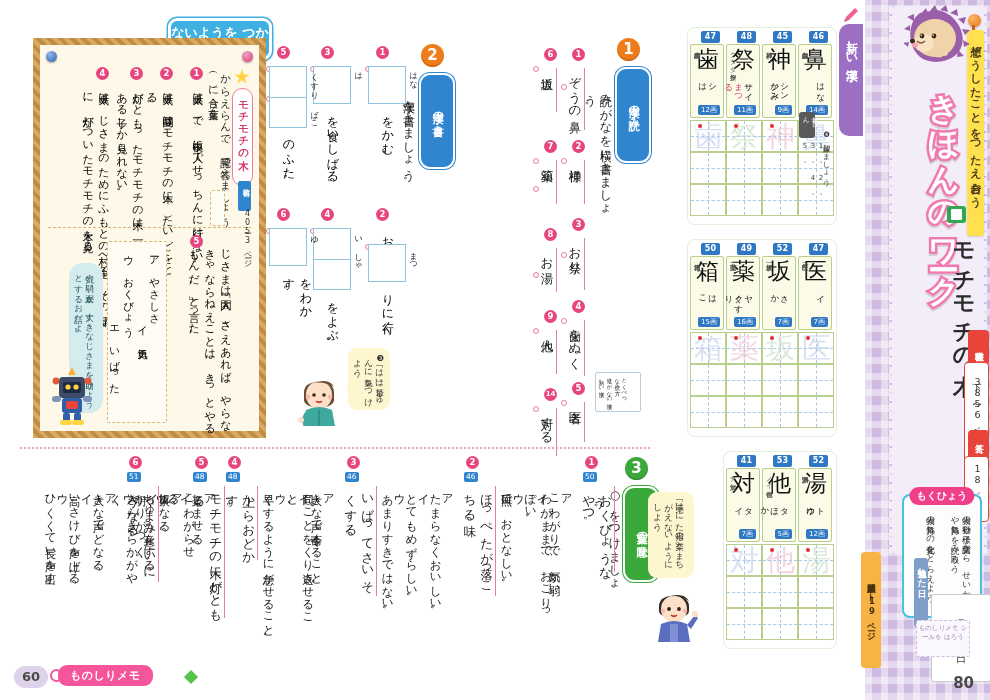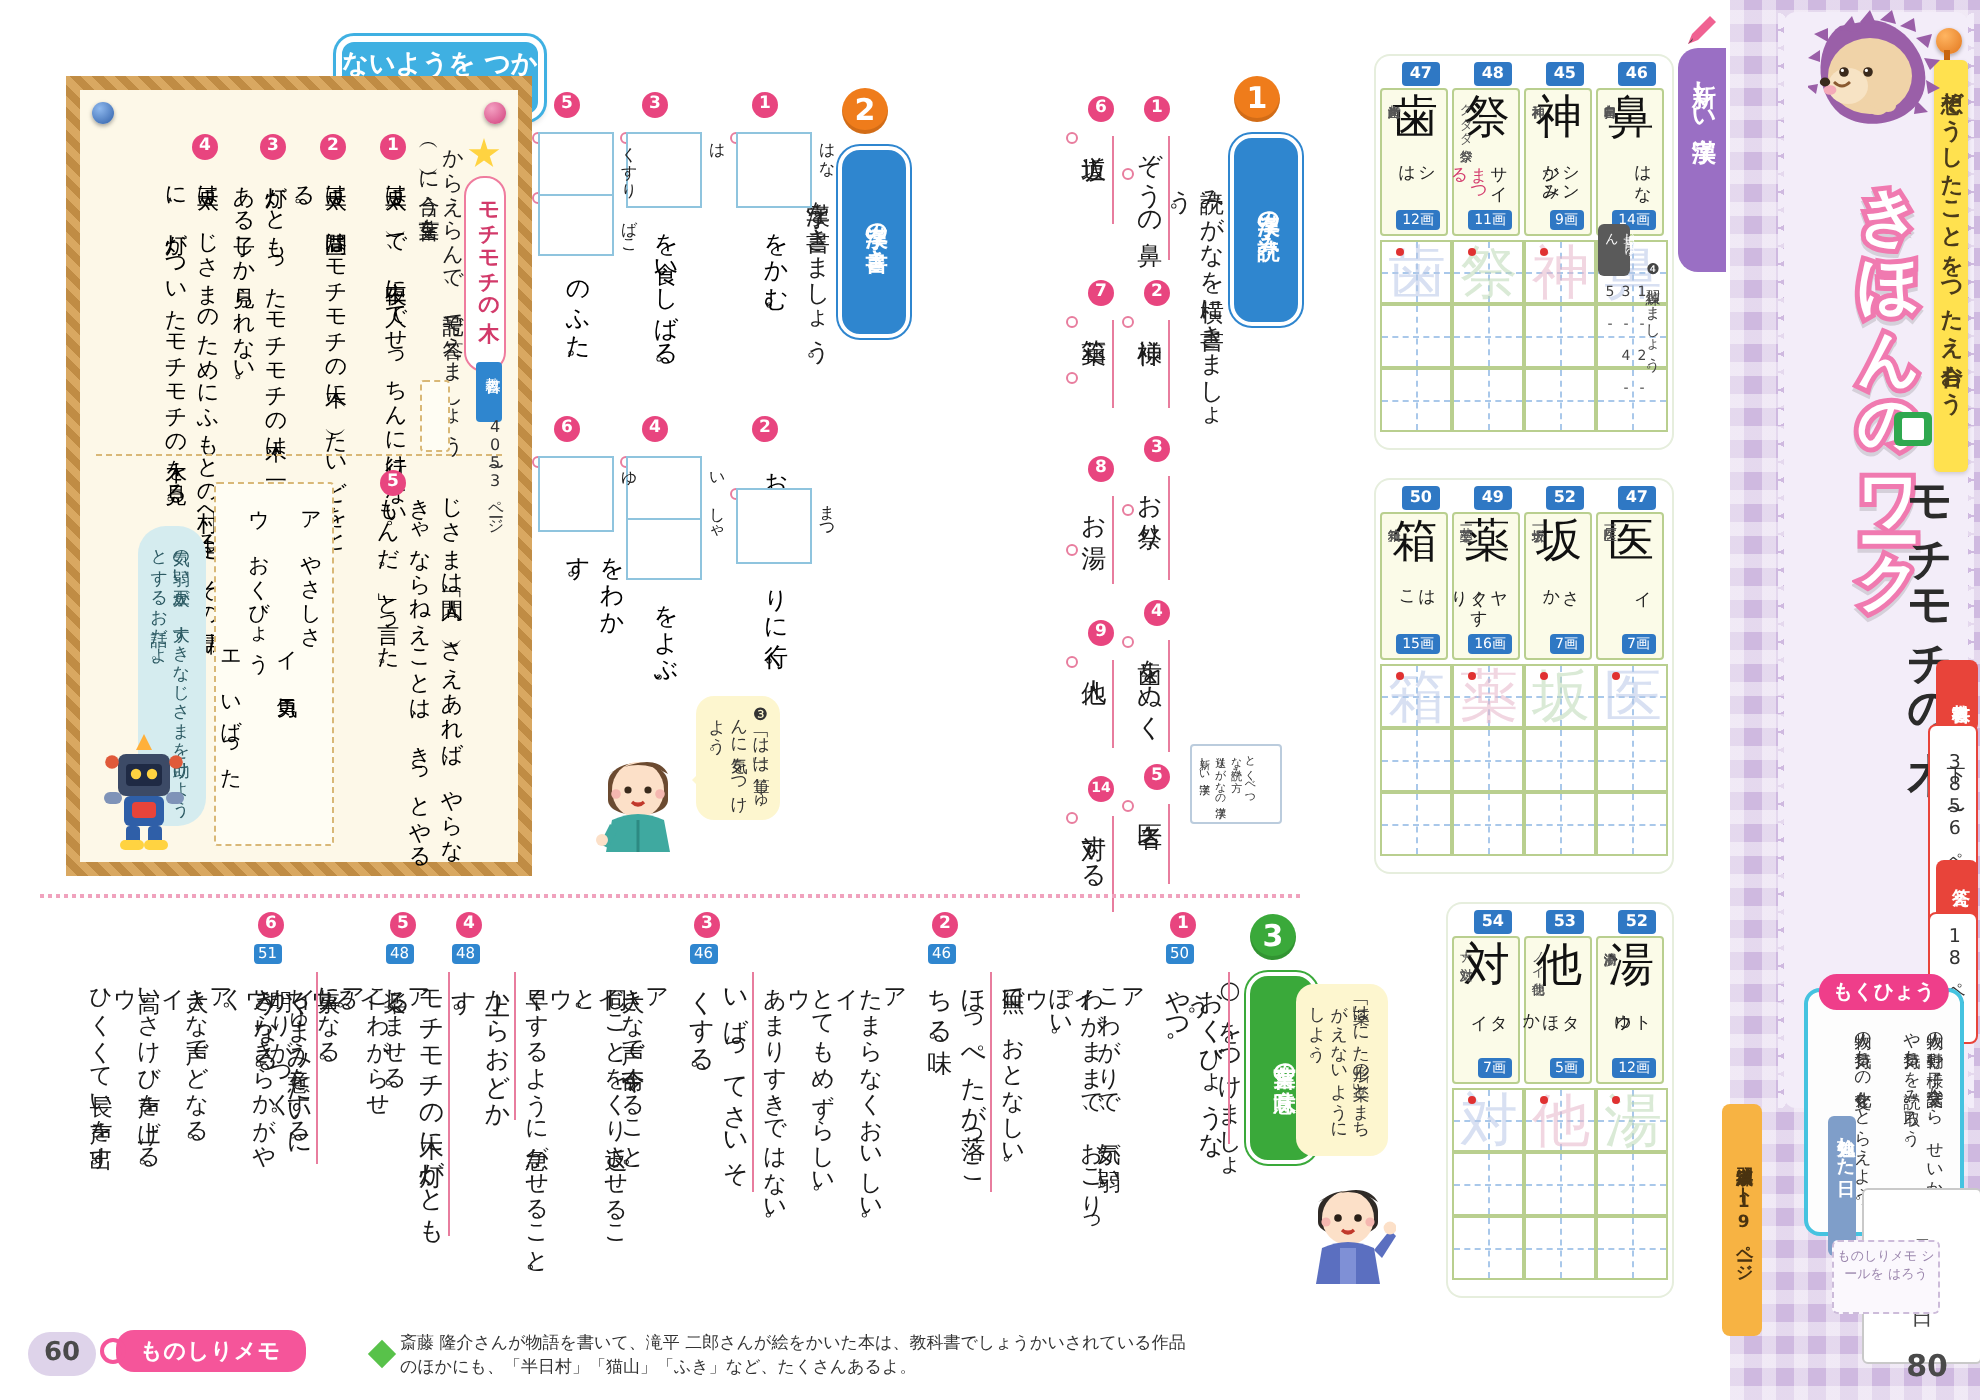--- a/index.html
+++ b/index.html
@@ -519,21 +519,20 @@
     <div class="vitem vtext" style="left: 168px; top: 486px; height: 110px; font-size: 11.5px;">ア</div>
     <div class="vitem vtext" style="left: 156px; top: 486px; height: 80px; font-size: 11.5px;">火事になる。</div>
     <div class="vitem vtext" style="left: 144px; top: 486px; height: 110px; font-size: 11.5px;">イ</div>
     <div class="vitem vtext" style="left: 132px; top: 486px; height: 90px; font-size: 11.5px;">明かりがつく。</div>
     <div class="vitem vtext" style="left: 120px; top: 486px; height: 110px; font-size: 11.5px;">ウ</div>
     <div class="vitem vtext" style="left: 108px; top: 486px; height: 100px; font-size: 11.5px;">きらきらかがやく。</div>
 
     <div class="footer-page">60</div>
     <div class="memo-pill">ものしりメモ</div>
     <div class="diamond" style="left:186px;bottom:18px;"></div>
-    <div class="memo-text">斎藤 隆介さんが物語を書いて、滝平 二郎さんが絵をかいた本は、教科書でしょうかいされている作品のほかにも、「半日村」「猫山」「ふき」など、たくさんあるよ。</div>
   <div class="qnum" style="left: 129px; top: 456px;">6</div>
       <div class="blue-ref" style="left: 127px; top: 472px; padding: 1px 2px;">51</div>
       <div class="vitem vtext" style="left: 124px; top: 486px; height: 96px; border-right: 1.5px solid rgb(232, 125, 158);">くまみたいにうなる。</div>
       <div class="vitem vtext" style="left: 102px; top: 486px; height: 110px; font-size: 11.5px;">ア</div>
       <div class="vitem vtext" style="left: 90px; top: 486px; height: 100px; font-size: 11.5px;">大きな声でどなる。</div>
       <div class="vitem vtext" style="left:78px;top:486px;height:110px;font-size:11.5px;">イ</div>
       <div class="vitem vtext" style="left:66px;top:486px;height:110px;font-size:11.5px;">高いさけび声を上げる。</div>
       <div class="vitem vtext" style="left:54px;top:486px;height:110px;font-size:11.5px;">ウ</div>
       <div class="vitem vtext" style="left:42px;top:486px;height:110px;font-size:11.5px;">ひくくて長い声を出す。</div>
     </div>
@@ -672,21 +671,21 @@
       <div class="dotred" style="right:24px;top:4px;"></div>
       <div class="dotred" style="right:60px;top:4px;"></div>
       <div class="dotred" style="right:96px;top:4px;"></div>
       <div class="dotred" style="right:132px;top:4px;"></div>
     </div>
   </div>
 
   <div class="kanji-block" style="left:724px;top:452px;width:112px;height:196px;">
     <div class="num-badge" style="position:absolute;right:8px;top:3px;">52</div>
     <div class="num-badge" style="position:absolute;right:44px;top:3px;">53</div>
-    <div class="num-badge" style="position:absolute;right:80px;top:3px;">54</div>
+    <div class="num-badge" style="position:absolute;right:80px;top:3px;">41</div>
 
     <div class="kcard" style="position:absolute;right:4px;top:16px;width:34px;height:74px;">
       <div class="kchar">湯</div>
       <div class="kyomi"><span class="vu" style="display:inline-block;height:18px;">トウ</span></div>
       <div class="kyomi" style="right:16px;top:32px;"><span class="vu" style="display:inline-block;height:14px;">ゆ</span></div>
       <div class="kstroke"><span class="vu" style="display:inline-block;height:52px;">氵汩沪湁湯</span></div>
       <div class="kcount">12画</div>
     </div>
     <div class="kcard" style="position:absolute;right:40px;top:16px;width:34px;height:74px;">
       <div class="kchar">他</div>

